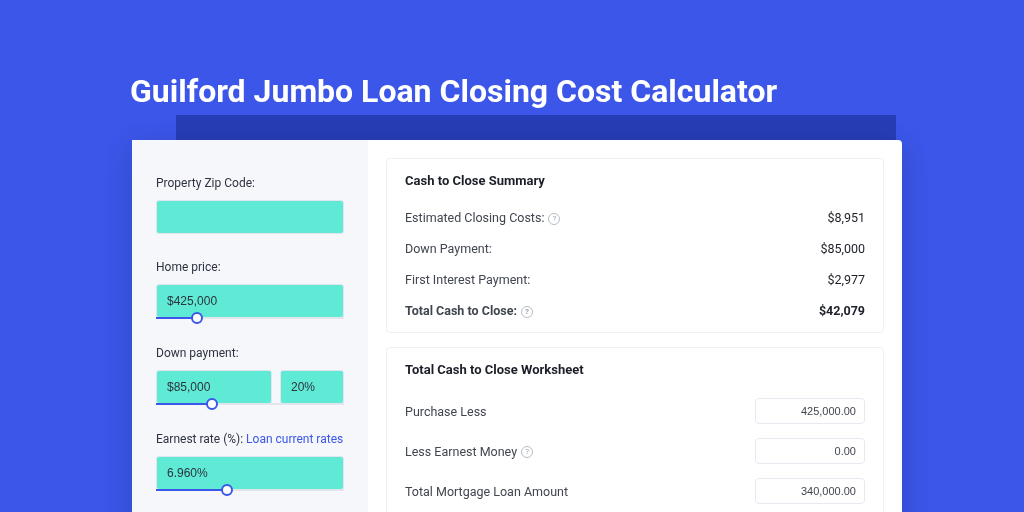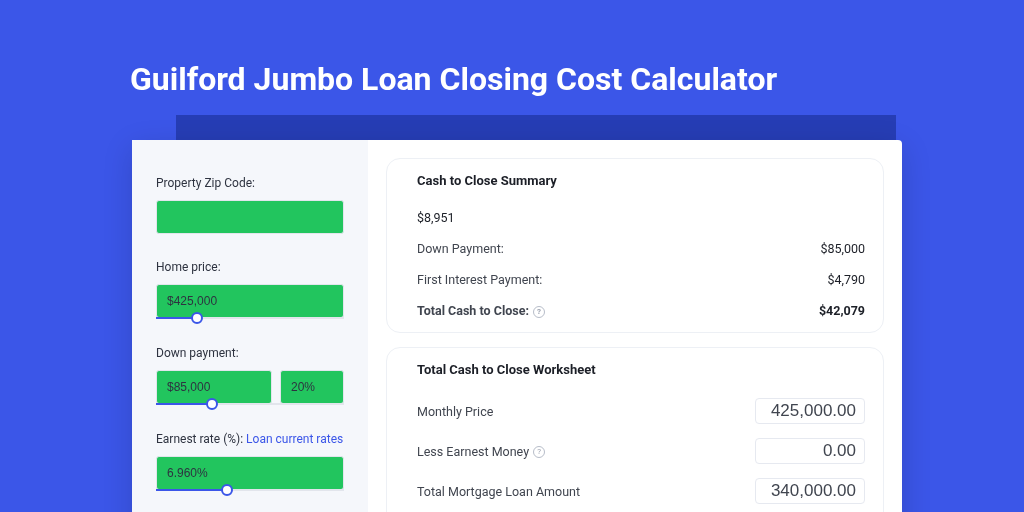--- a/index.html
+++ b/index.html
@@ -2,21 +2,21 @@
 <html><head>
 <meta charset="utf-8">
 <style>
   * { box-sizing: border-box; margin: 0; padding: 0; }
   html, body { width: 1024px; height: 512px; overflow: hidden; font-family: -apple-system, BlinkMacSystemFont, "Segoe UI", Roboto, Arial, sans-serif; }
   body { background: #3B56E8; }
 
   .wrap { position: relative; width: 1024px; height: 512px; }
 
   .page-title {
-    position: absolute; left: 130px; top: 60px;
+    position: absolute; left: 130px; top: 72px;
     color: #fff; font-size: 32px; font-weight: 700;
   }
 
   .shadow-bar {
     position: absolute; left: 176px; top: 115px; width: 720px; height: 32px;
     background: #263db5;
   }
 
   .panel {
     position: absolute; left: 132px; top: 140px; width: 770px; height: 420px;
@@ -30,21 +30,21 @@
     width: 236px; height: 100%;
     background: #f5f7fb;
     padding: 36px 24px 0 24px;
     font-size: 12px; color: #2e3340;
   }
   .field-label { font-size: 12px; color: #2e3340; margin-bottom: 10px; display: block; }
   .field-label a { color: #3B56E8; text-decoration: none; }
 
   .text-input {
     width: 100%; height: 34px;
-    background: #22c55e; border: 1px solid #e2e5ec; border-radius: 3px;
+    background: #5eead4; border: 1px solid #e2e5ec; border-radius: 3px;
     padding: 0 10px; font-size: 12px; color: #2e3340;
     outline: none;
   }
 
   .field-block { margin-bottom: 26px; }
 
   .slider-under {
     position: relative; height: 2px; margin-top: 0px;
   }
   .slider-track {
@@ -62,22 +62,22 @@
   .dp-row .dp-amt { flex: 1 1 auto; }
   .dp-row .dp-pct { width: 64px; flex: none; text-align: left; }
 
   
   .main {
     flex: 1 1 auto; height: 100%;
     padding: 18px 18px 0 18px;
     font-size: 12.5px; color: #1c1f27;
   }
   .card {
-    background: #fff; border: 1px solid #edf0f5; border-radius: 14px;
-    padding: 14px 18px 6px 30px; margin-bottom: 14px;
+    background: #fff; border: 1px solid #edf0f5; border-radius: 4px;
+    padding: 14px 18px 6px 18px; margin-bottom: 14px;
   }
   .card h3 { font-size: 13px; font-weight: 700; margin-bottom: 14px; }
   .row {
     display: flex; justify-content: space-between; align-items: center;
     padding: 8px 0; font-size: 12.5px;
   }
   .row .lbl { color: #40454f; }
   .row .val { color: #1c1f27; font-weight: 400; }
   .row.total .lbl, .row.total .val { font-weight: 700; }
 
@@ -90,21 +90,21 @@
 
   .ws-card { padding-top: 14px; }
   .ws-row {
     display: flex; justify-content: space-between; align-items: center;
     padding: 7px 0;
   }
   .ws-row .lbl { font-size: 12.5px; color: #40454f; }
   .ws-input {
     width: 110px; height: 26px; background: #fff;
     border: 1px solid #e6e9f0; border-radius: 4px;
-    font-size: 17px; text-align: right; padding: 0 8px;
+    font-size: 11px; text-align: right; padding: 0 8px;
     color: #40454f;
   }
 </style>
 </head>
 <body>
 
 <div class="wrap">
   <div class="page-title">Guilford Jumbo Loan Closing Cost Calculator</div>
   <div class="shadow-bar"></div>
 
@@ -154,43 +154,44 @@
 
     </div>
 
     <div class="main">
 
       <div class="card">
         <h3>Cash to Close Summary</h3>
         <div>
 
         <div class="row">
+              <span class="lbl">Estimated Closing Costs:<span class="help-icon">?</span></span>
               <span class="val">$8,951</span>
             </div>
             <div class="row">
               <span class="lbl">Down Payment:</span>
               <span class="val">$85,000</span>
             </div>
             <div class="row">
               <span class="lbl">First Interest Payment:</span>
-              <span class="val">$4,790</span>
+              <span class="val">$2,977</span>
             </div>
             <div class="row total">
               <span class="lbl">Total Cash to Close:<span class="help-icon">?</span></span>
               <span class="val">$42,079</span>
             </div>
           </div>
       </div>
 
       <div class="card ws-card">
         <h3>Total Cash to Close Worksheet</h3>
         <div>
 
         <div class="ws-row">
-              <span class="lbl">Monthly Price</span>
+              <span class="lbl">Purchase Less</span>
               <input class="ws-input" value="425,000.00" style="">
             </div>
             <div class="ws-row">
               <span class="lbl">Less Earnest Money<span class="help-icon">?</span></span>
               <input class="ws-input" value="0.00" style="">
             </div>
             <div class="ws-row">
               <span class="lbl">Total Mortgage Loan Amount</span>
               <input class="ws-input" value="340,000.00" style="">
             </div>

